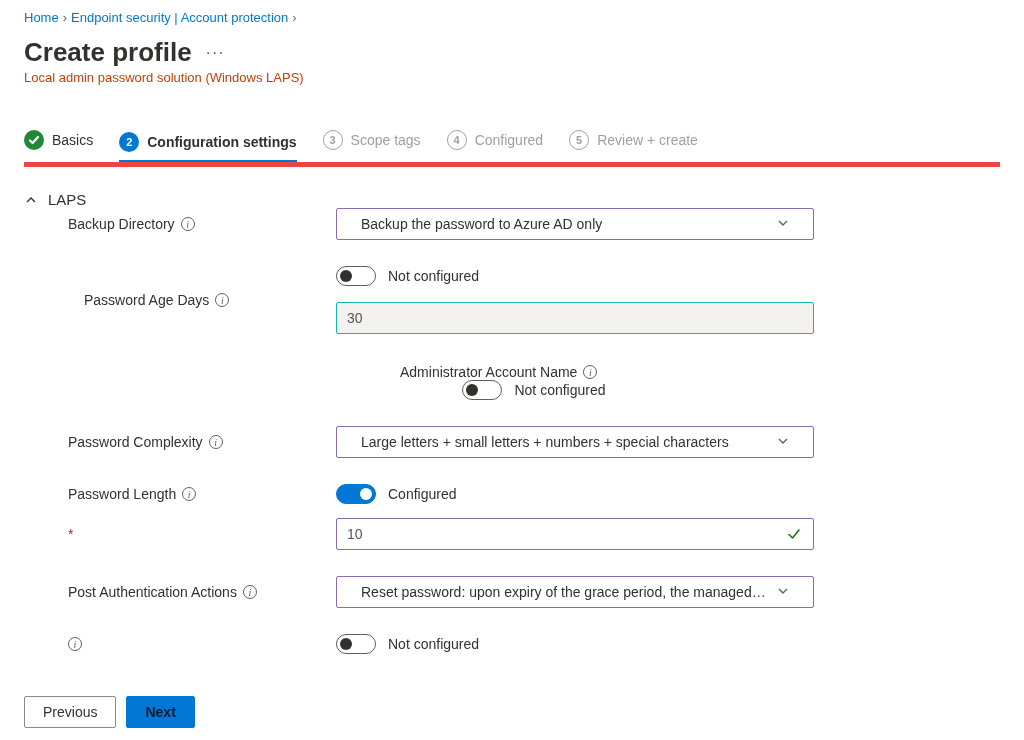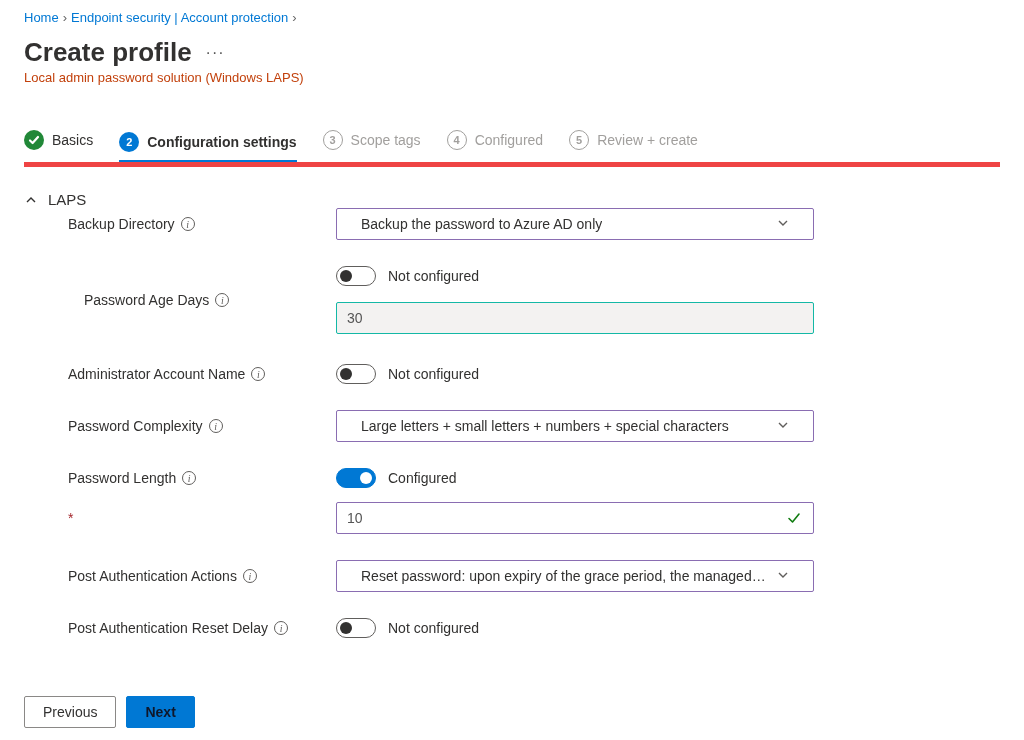--- a/index.html
+++ b/index.html
@@ -174,21 +174,21 @@
                 <div class="knob"></div>
               </div>
             <span class="toggle-label">Not configured</span>
           </div>
           <div class="text-input">
             <span>30</span>
           </div>
         </div>
       </div>
 
-      <div class="row" style="margin-top:30px;">
+      <div class="row" style="margin-top:30px;flex-direction:column;">
         <div class="field-label">
           <span>Administrator Account Name</span>
           <span class="info-icon">i</span>
         </div>
         <div class="control-col">
           <div class="toggle-row">
             <div class="toggle">
                 <div class="knob"></div>
               </div>
             <span class="toggle-label">Not configured</span>
@@ -255,21 +255,20 @@
               <svg width="12" height="12" viewBox="0 0 12 12" fill="none" stroke="#605e5c" stroke-width="1.4">
                   <polyline points="2,4 6,8 10,4"></polyline>
                 </svg>
             </span>
           </div>
         </div>
       </div>
 
       <div class="row">
         <div class="field-label">
-          <span>Post Authentication Reset Delay</span>
           <span class="info-icon">i</span>
         </div>
         <div class="control-col">
           <div class="toggle-row">
             <div class="toggle">
                 <div class="knob"></div>
               </div>
             <span class="toggle-label">Not configured</span>
           </div>
         </div>

